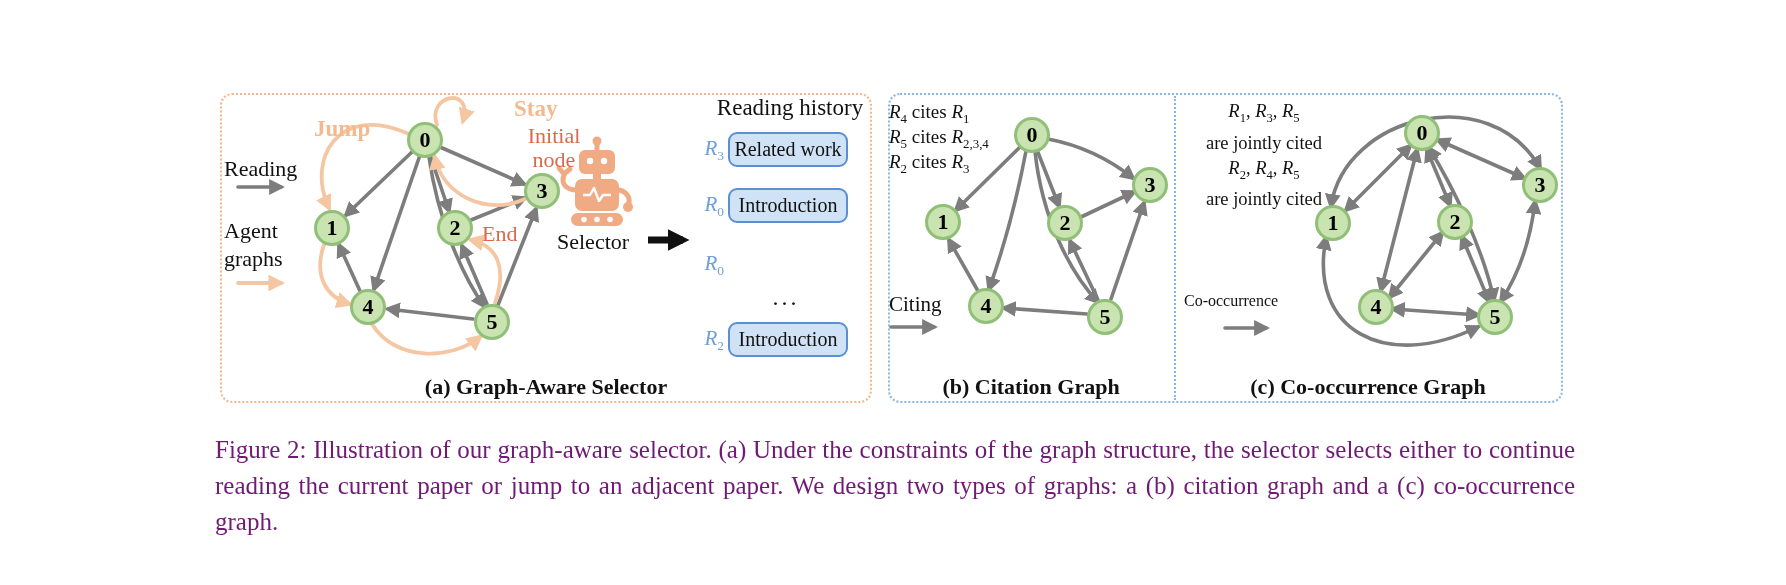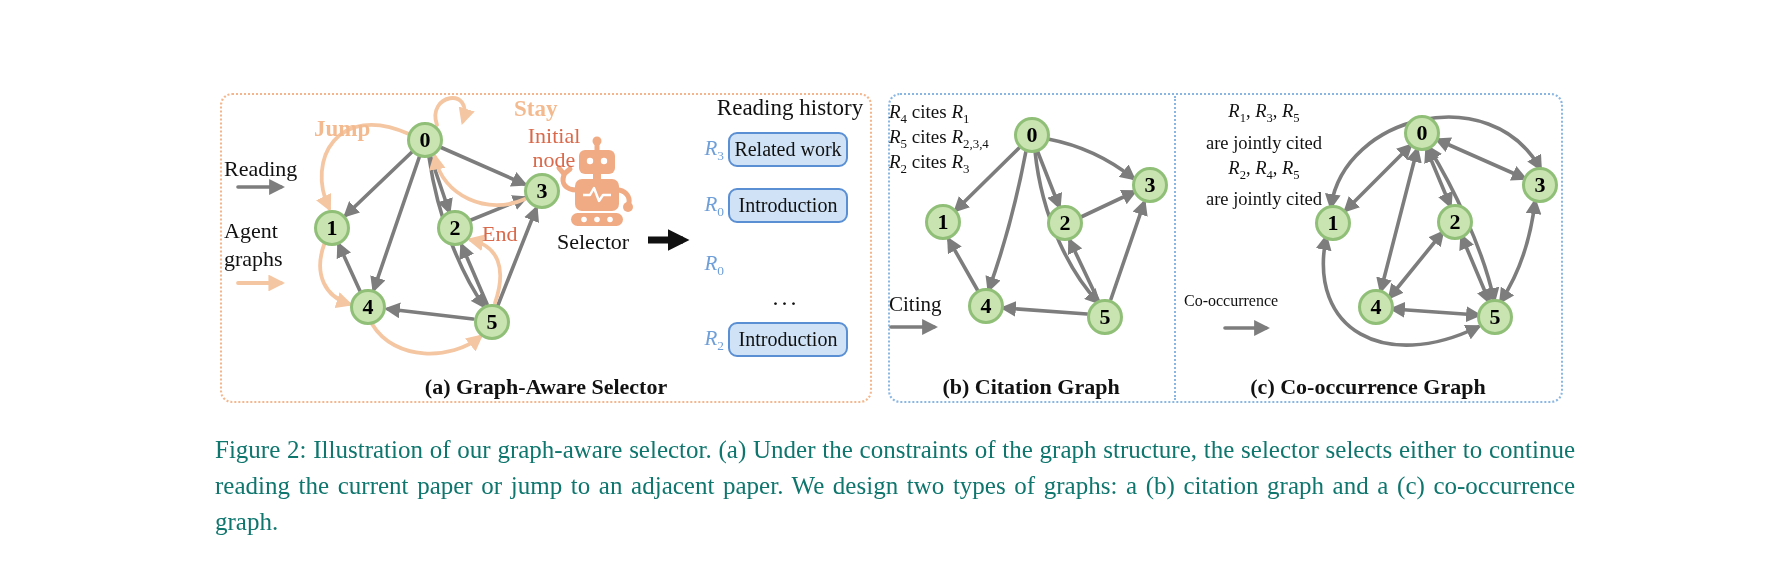--- a/index.html
+++ b/index.html
@@ -22,21 +22,21 @@
   .rh-ref sub{font-size:64%;}
   .rh-box{position:absolute;left:728px;width:116px;height:31px;line-height:30px;text-align:center;font-size:20px;
           background:var(--history-box-fill);border:2.5px solid var(--history-box-border);border-radius:9px;color:#111;}
   .rh-dots{position:absolute;left:728px;width:116px;text-align:center;font-size:24px;letter-spacing:3px;color:#111;}
   .fact{font-size:19px;line-height:24.5px;}
   .factc{position:absolute;left:1178px;width:172px;text-align:center;font-size:18.5px;line-height:25px;color:#111;}
   .factc div{white-space:nowrap;}
   .it{font-style:italic;}
   sub{font-size:68%;}
   .caption{position:absolute;left:215px;top:432px;width:1360px;margin:0;font-size:25px;line-height:36px;
-           text-align:justify;color:#0f766e;}
+           text-align:justify;color:#701a75;}
   .fg{fill:var(--relation-gray);} .fo{fill:var(--agent-orange);} .fk{fill:var(--black-arrow);}
   .eg{stroke:var(--relation-gray);stroke-width:3.6;fill:none;stroke-linecap:round;}
   .eo{stroke:var(--agent-orange);stroke-width:3.8;fill:none;stroke-linecap:round;}
   .ek{stroke:var(--black-arrow);stroke-width:7;fill:none;}
   .nd{fill:var(--node-fill);stroke:var(--node-stroke);stroke-width:3;}
   .rb{fill:var(--robot-peach);} .rw{fill:#ffffff;}
   .rl{stroke:var(--robot-peach);stroke-width:5;fill:none;stroke-linecap:round;}
   .rwl{stroke:#ffffff;stroke-width:2.4;fill:none;stroke-linejoin:round;}
 </style>
 </head>

